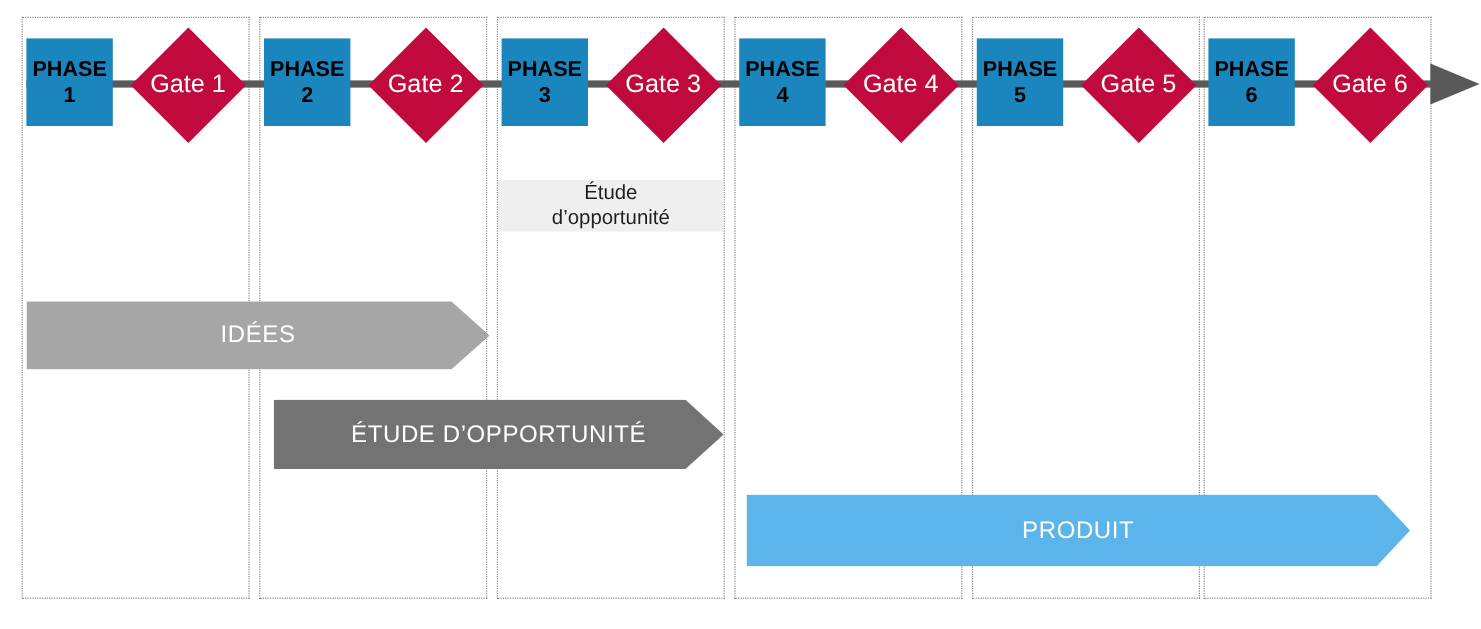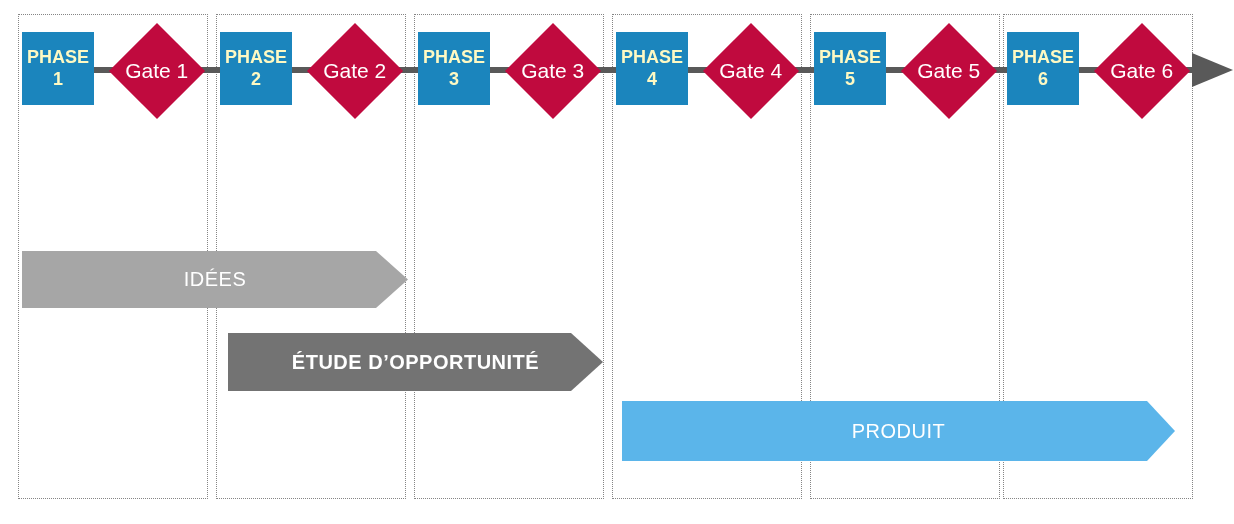--- a/index.html
+++ b/index.html
@@ -45,21 +45,21 @@
   .col-3 { left: 414px; }
   .col-4 { left: 612px; }
   .col-5 { left: 810px; }
   .col-6 { left: 1003px; }
 
   .phase-box {
     position: absolute;
     left: 3px; top: 17px;
     width: 72px; height: 73px;
     background: var(--phase-blue, #1b85bd);
-    color: #fef9c3;
+    color: #000000;
     display: flex; flex-direction: column;
     align-items: center; justify-content: center;
     font-size: 18px; font-weight: 600;
     line-height: 1.22;
     z-index: 2;
     text-align: center;
   }
 
   .gate {
     position: absolute;
@@ -103,24 +103,23 @@
     left: 22px; top: 251px;
     width: 386px; height: 57px;
     background: var(--ribbon-idees, #a6a6a6);
     clip-path: polygon(0 0, calc(100% - 32px) 0, 100% 50%, calc(100% - 32px) 100%, 0 100%);
   }
   .ribbon-etude {
     left: 228px; top: 333px;
     width: 375px; height: 58px;
     background: var(--ribbon-etude, #737373);
     clip-path: polygon(0 0, calc(100% - 32px) 0, 100% 50%, calc(100% - 32px) 100%, 0 100%);
-    font-weight: bold;
   }
   .ribbon-produit {
-    left: 622px; top: 401px;
+    left: 622px; top: 412px;
     width: 553px; height: 60px;
     background: var(--ribbon-produit, #5bb5ea);
     clip-path: polygon(0 0, calc(100% - 28px) 0, 100% 50%, calc(100% - 28px) 100%, 0 100%);
   }
 </style>
 </head>
 <body>
 
 <div class="canvas">
 
@@ -148,20 +147,24 @@
   </div>
 
   <div class="col col-3">
     <div class="phase-box">
       <span>PHASE</span>
       <span>3</span>
     </div>
     <div class="gate">
       <span class="gate-label">Gate 3</span>
     </div>
+    <div class="band">
+      <span>Étude</span>
+      <span>d’opportunité</span>
+    </div>
   </div>
 
   <div class="col col-4">
     <div class="phase-box">
       <span>PHASE</span>
       <span>4</span>
     </div>
     <div class="gate">
       <span class="gate-label">Gate 4</span>
     </div>

